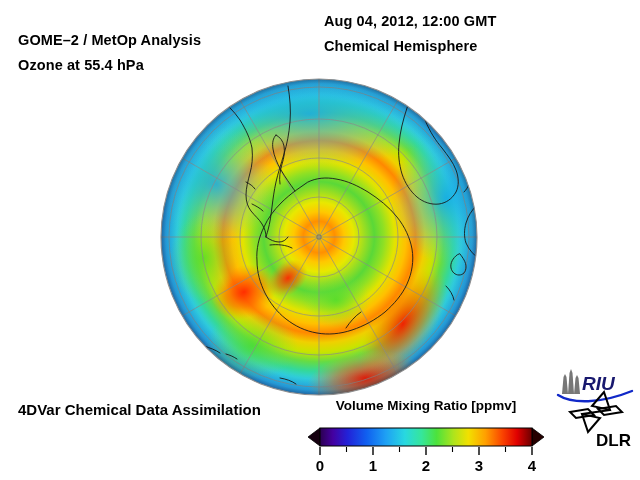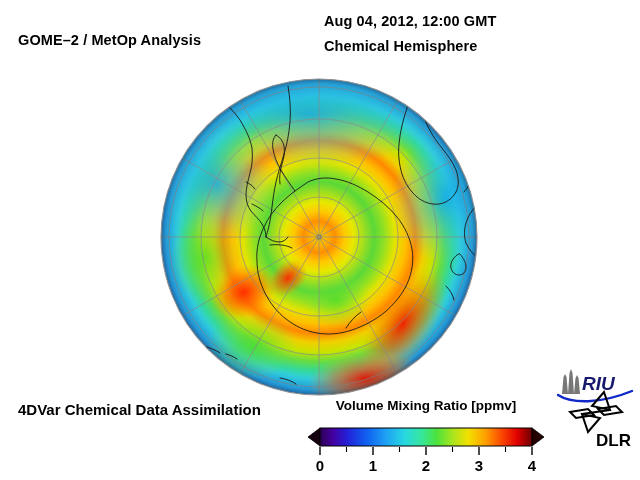--- a/index.html
+++ b/index.html
@@ -93,20 +93,21 @@
     top: 388px;
     width: 72px;
     height: 62px;
   }
 </style>
 </head>
 <body>
 
 <div id="header-left">
   <div class="hline">GOME–2 / MetOp Analysis</div>
+  <div class="hline">Ozone at 55.4 hPa</div>
 </div>
 
 <div id="header-right">
   <div class="hline">Aug 04, 2012, 12:00 GMT</div>
   <div class="hline">Chemical Hemisphere</div>
 </div>
 
 <div id="globe-wrap">
   <svg id="globe-svg" width="318" height="318" viewBox="0 0 318 318">
     <defs>

